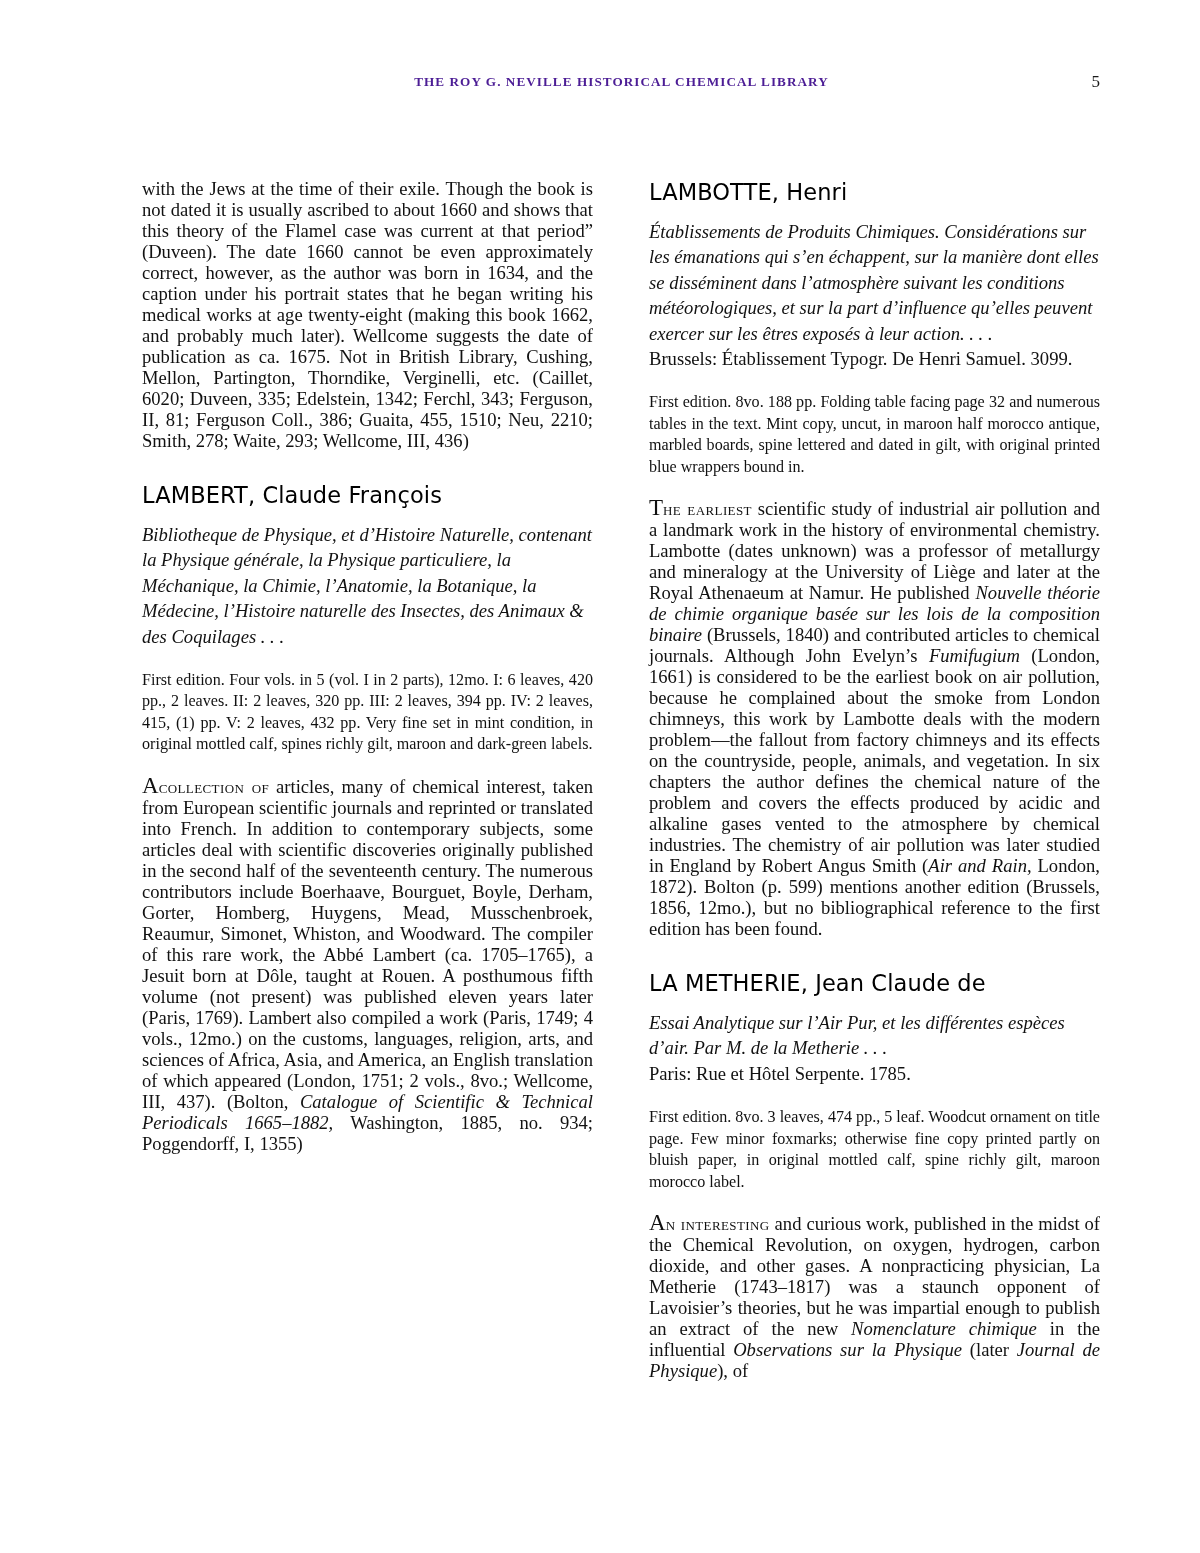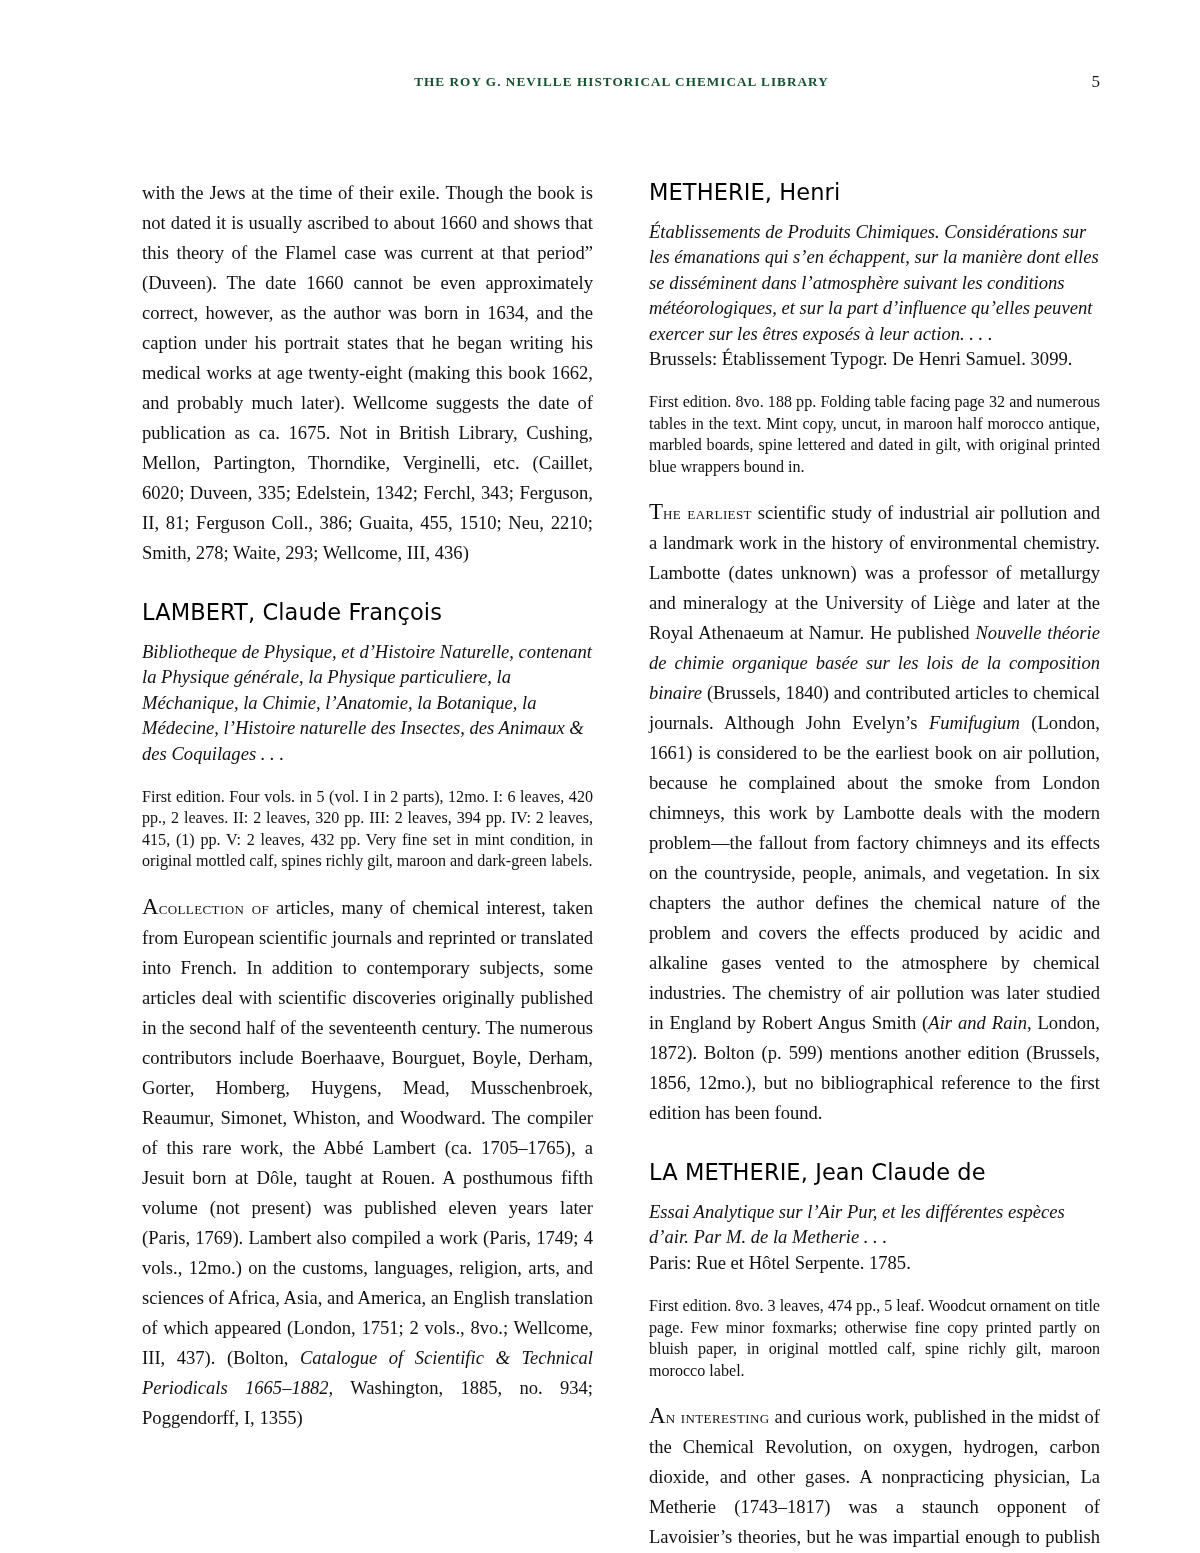--- a/index.html
+++ b/index.html
@@ -28,21 +28,21 @@
   .running-head .rh-title {
     position: absolute;
     left: 0;
     right: 0;
     text-align: center;
     font-size: 13.2px;
     letter-spacing: 1.05px;
     font-variant: small-caps;
     text-transform: uppercase;
     font-weight: 600;
-    color: #14532d;
+    color: #4c1d95;
   }
   .running-head .rh-folio {
     position: absolute;
     right: 0;
     top: -2px;
     font-size: 17px;
     color: #1a1a1a;
   }
 
   
@@ -57,21 +57,21 @@
   .col {
     width: 451px;
   }
 
   
   p {
     margin: 0;
   }
   .body {
     font-size: 18.6px;
-    line-height: 30px;
+    line-height: 21px;
     text-align: justify;
     hyphens: auto;
     -webkit-hyphens: auto;
   }
 
   .small {
     font-size: 16.1px;
     line-height: 21.4px;
     text-align: justify;
     hyphens: auto;
@@ -143,21 +143,21 @@
         <p class="small">First edition. Four vols. in 5 (vol. I in 2 parts), 12mo. I: 6 leaves, 420 pp., 2 leaves. II: 2 leaves, 320 pp. III: 2 leaves, 394 pp. IV: 2 leaves, 415, (1) pp. V: 2 leaves, 432 pp. Very fine set in mint condition, in original mottled calf, spines richly gilt, maroon and dark-green labels.</p>
         <div class="gap-md"></div>
         <p class="body"><span class="dropcap-word">A</span><span class="lead-caps">collection of</span><span> articles, many of chemical interest, taken from European scientific journals and reprinted or translated into French. In addition to contemporary subjects, some articles deal with scientific discoveries originally published in the second half of the seventeenth century. The numerous contributors include Boerhaave, Bourguet, Boyle, Derham, Gorter, Homberg, Huygens, Mead, Musschenbroek, Reaumur, Simonet, Whiston, and Woodward. The compiler of this rare work, the Abbé Lambert (ca. 1705–1765), a Jesuit born at Dôle, taught at Rouen. A posthumous fifth volume (not present) was published eleven years later (Paris, 1769). Lambert also compiled a work (Paris, 1749; 4 vols., 12mo.) on the customs, languages, religion, arts, and sciences of Africa, Asia, and America, an English translation of which appeared (London, 1751; 2 vols., 8vo.; Wellcome, III, 437). (Bolton, </span><span class="italic">Catalogue of Scientific &amp; Technical Periodicals 1665–1882,</span><span> Washington, 1885, no. 934; Poggendorff, I, 1355)</span></p>
       </div>
 
     </div>
 
     <div class="col">
 
       <div>
-        <div class="heading">METHERIE, Henri</div>
+        <div class="heading">LAMBOTTE, Henri</div>
         <div class="gap-sm"></div>
         <p class="entry-title">Établissements de Produits Chimiques. Considérations sur les émanations qui s’en échappent, sur la manière dont elles se disséminent dans l’atmosphère suivant les conditions météorologiques, et sur la part d’influence qu’elles peuvent exercer sur les êtres exposés à leur action. . . .</p>
         <p class="entry-imprint">Brussels: Établissement Typogr. De Henri Samuel. 3099.</p>
         <div class="gap-md"></div>
         <p class="small">First edition. 8vo. 188 pp. Folding table facing page 32 and numerous tables in the text. Mint copy, uncut, in maroon half morocco antique, marbled boards, spine lettered and dated in gilt, with original printed blue wrappers bound in.</p>
         <div class="gap-md"></div>
         <p class="body"><span class="dropcap-word">T</span><span class="lead-caps">he earliest</span><span> scientific study of industrial air pollution and a landmark work in the history of environmental chemistry. Lambotte (dates unknown) was a professor of metallurgy and mineralogy at the University of Liège and later at the Royal Athenaeum at Namur. He published </span><span class="italic">Nouvelle théorie de chimie organique basée sur les lois de la composition binaire</span><span> (Brussels, 1840) and contributed articles to chemical journals. Although John Evelyn’s </span><span class="italic">Fumifugium</span><span> (London, 1661) is considered to be the earliest book on air pollution, because he complained about the smoke from London chimneys, this work by Lambotte deals with the modern problem—the fallout from factory chimneys and its effects on the countryside, people, animals, and vegetation. In six chapters the author defines the chemical nature of the problem and covers the effects produced by acidic and alkaline gases vented to the atmosphere by chemical industries. The chemistry of air pollution was later studied in England by Robert Angus Smith (</span><span class="italic">Air and Rain,</span><span> London, 1872). Bolton (p. 599) mentions another edition (Brussels, 1856, 12mo.), but no bibliographical reference to the first edition has been found.</span></p>
       </div>
 
       <div class="gap-xl"></div>

